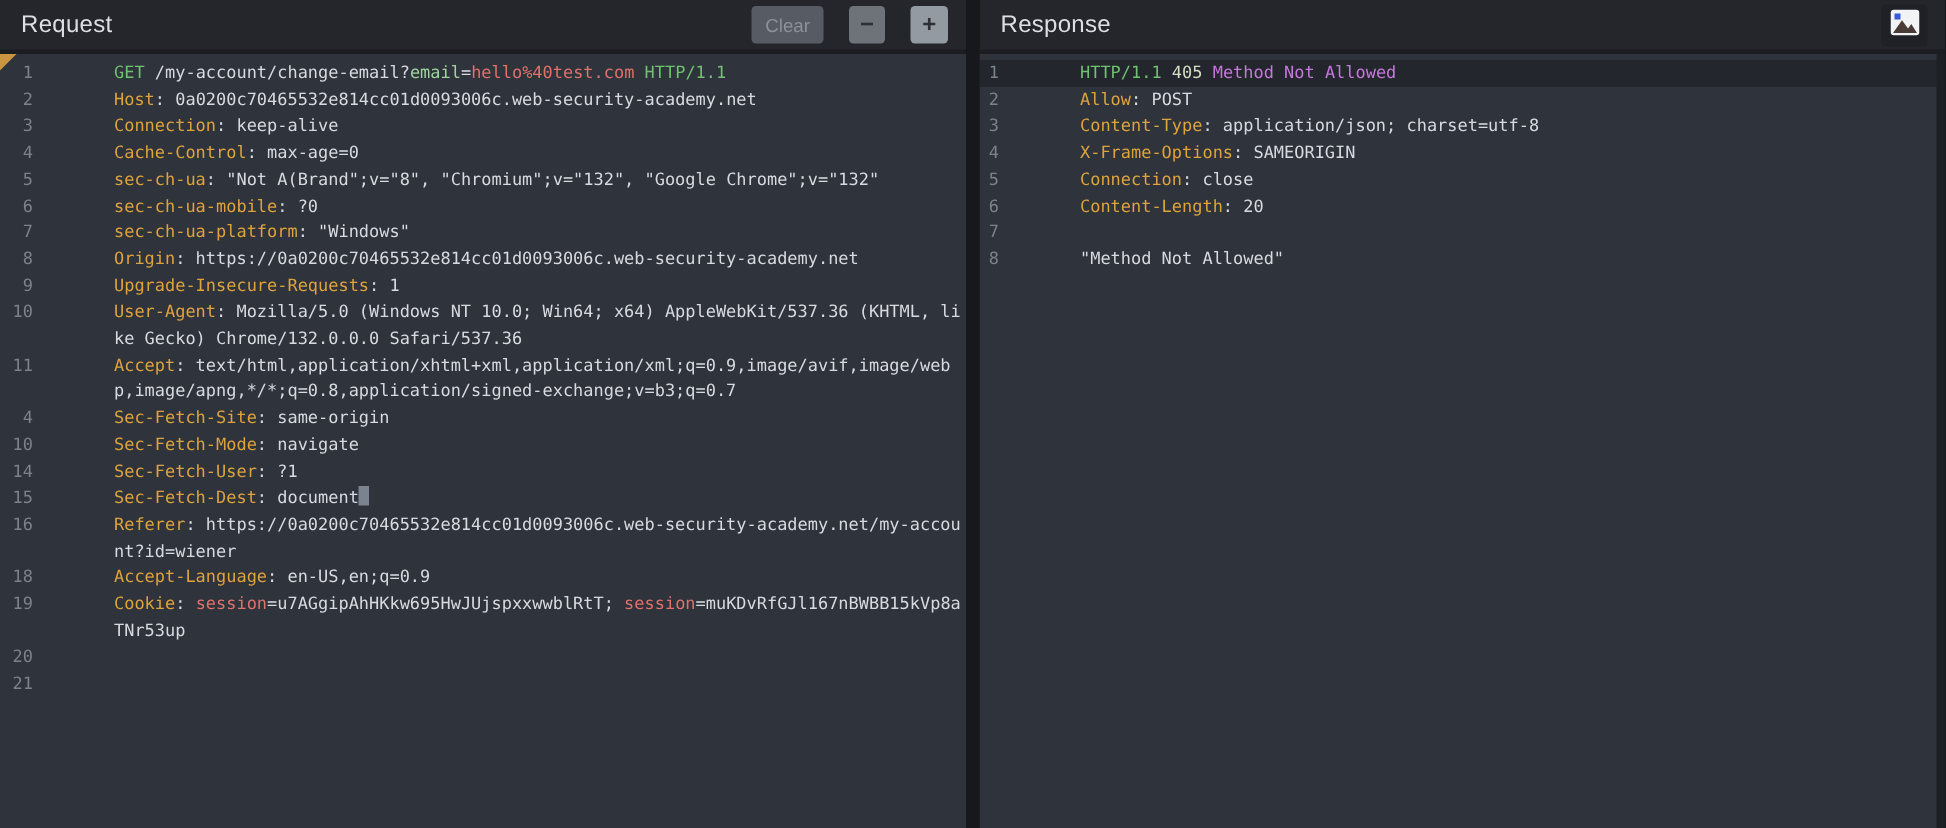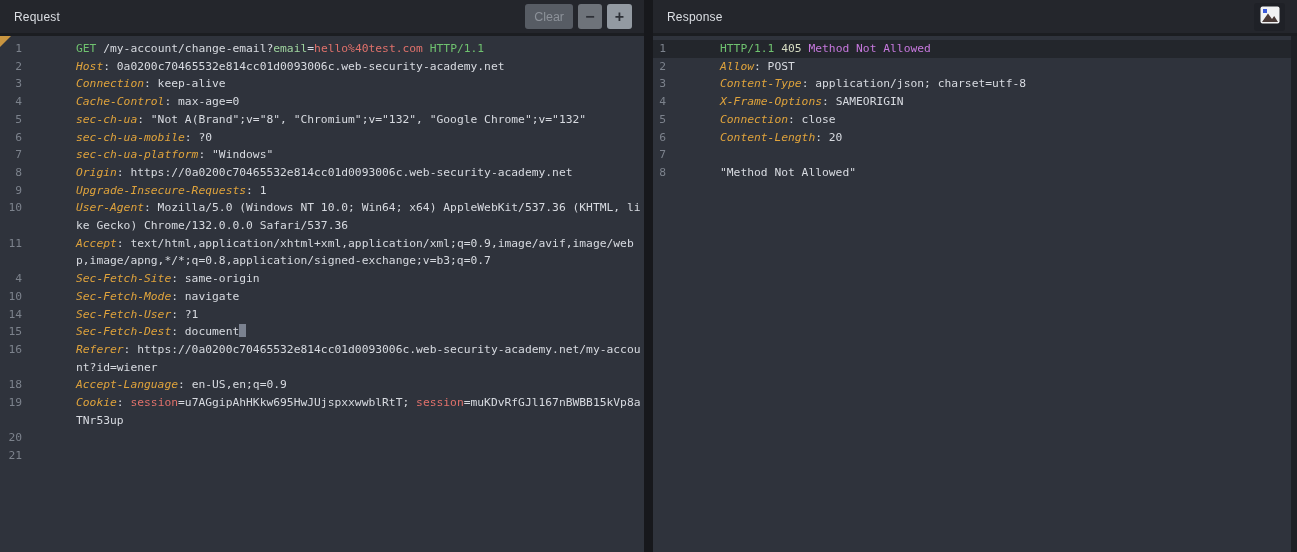--- a/index.html
+++ b/index.html
@@ -9,22 +9,22 @@
     font-family:"Liberation Sans", sans-serif;background:#17181c;
   }
   .panel{display:flex;flex-direction:column;height:552px;overflow:hidden;position:relative;}
   .panel.request{width:644px;}
   .panel.response{width:644px;}
   .divider{width:9px;height:552px;background:#17181c;flex:0 0 auto;}
   .panel-header{
     height:36px;flex:0 0 36px;background:#24262c;border-bottom:3px solid #1b1d21;
     display:flex;align-items:center;justify-content:space-between;padding:0 12px 0 14px;
   }
-  .panel-title{color:#dcdfe4;font-size:12px;letter-spacing:.2px;}
-  .hdr-buttons{display:flex;gap:5px;align-items:center;}
+  .panel-title{color:#dcdfe4;font-size:16px;letter-spacing:.2px;}
+  .hdr-buttons{display:flex;gap:17px;align-items:center;}
   .btn{
     border:none;border-radius:3px;height:25px;display:inline-flex;align-items:center;justify-content:center;
     font-family:"Liberation Sans",sans-serif;cursor:pointer;
   }
   .btn-clear{background:#575c64;color:#8d929a;font-size:12.5px;padding:0 9px;}
   .btn-minus{background:#6e737a;color:#2d3037;font-size:16px;font-weight:bold;width:24px;}
   .btn-plus{background:#939aa2;color:#2d3037;font-size:16px;font-weight:bold;width:25px;}
   .btn-image{background:#1f2127;width:31px;height:28px;border-radius:3px;}
   .editor{
     flex:1;background:#2f333c;padding-top:4px;overflow:hidden;position:relative;
@@ -37,21 +37,21 @@
     user-select:none;margin-right:14px;
   }
   .panel.request .editor{--gutterw:22px;}
   .panel.response .editor{--gutterw:13px;}
   .line-text{
     white-space:pre-wrap;word-break:break-all;width:calc(87ch + 2px);
     color:#d7dae0;
     margin-left:40px;
   }
   .seg-def{color:#d7dae0;}
-  .seg-name{color:#dfa33c;font-style:italic;}
+  .seg-name{color:#dfa33c;}
   .seg-green{color:#6fc26f;}
   .seg-param{color:#9fd49f;}
   .seg-red{color:#e0716b;}
   .seg-purple{color:#c678dd;text-align:right;}
   .seg-status{color:#d6dcc2;}
   .caret{
     display:inline-block;width:1ch;height:13px;background:#7b8290;
     vertical-align:-2px;
   }
   .corner-marker{

